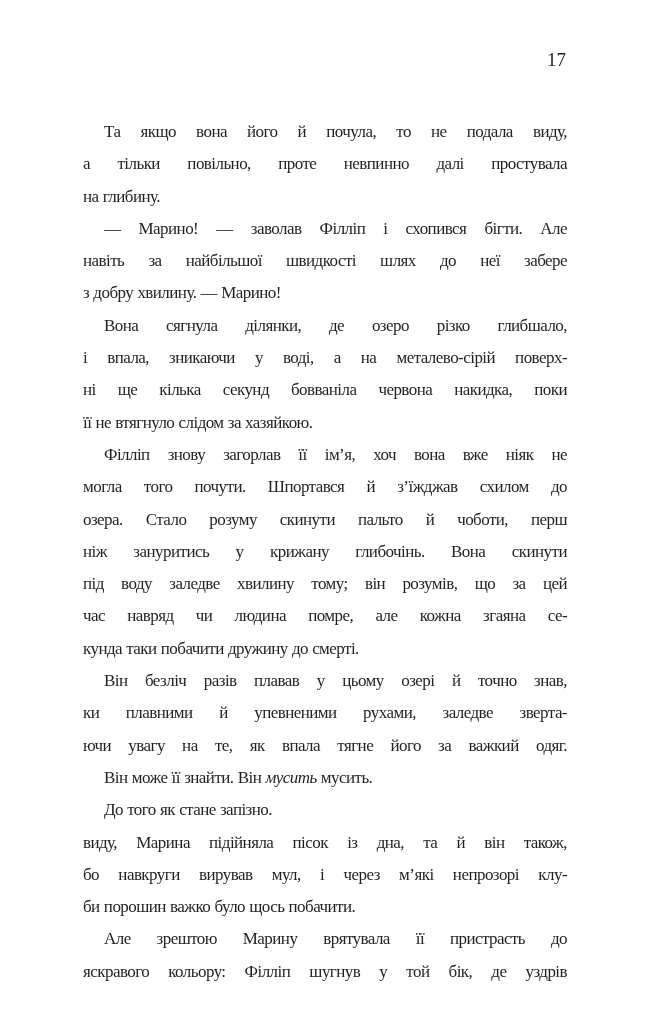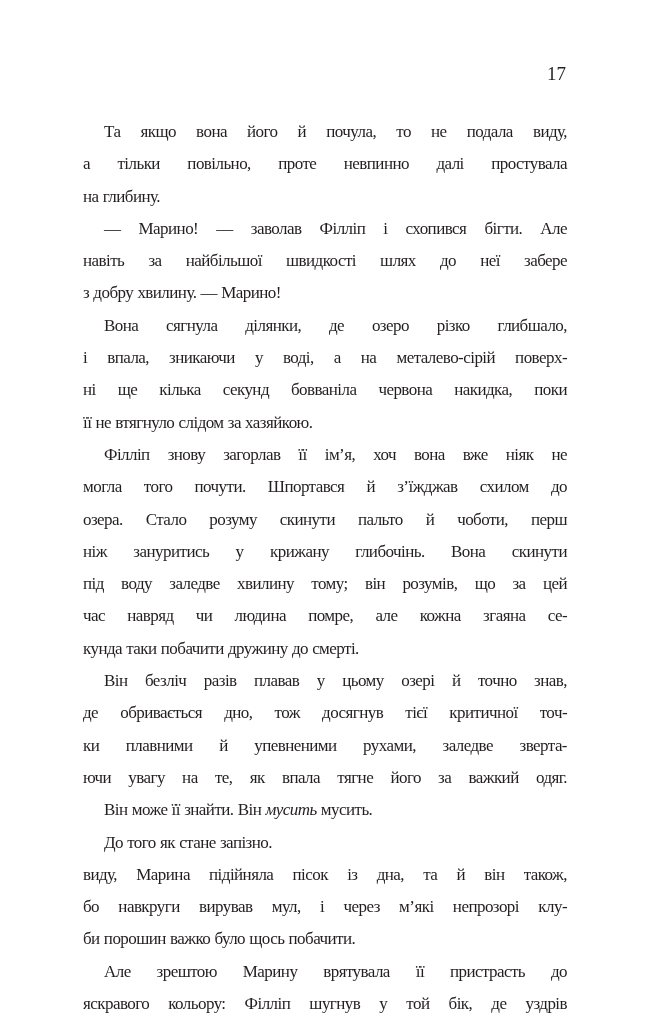--- a/index.html
+++ b/index.html
@@ -5,21 +5,21 @@
   html, body { margin: 0; padding: 0; }
   body {
     width: 659px; height: 1023px;
     background: #ffffff;
     position: relative; overflow: hidden;
     font-family: "Liberation Serif", "DejaVu Serif", serif;
     color: #231f20;
   }
   .page-number {
     position: absolute;
-    left: 536px; top: 62px;
+    left: 536px; top: 48px;
     width: 30px;
     text-align: right;
     font-size: 19px;
     line-height: 24px;
   }
   .text-block {
     position: absolute;
     left: 83px; top: 116px;
     width: 484px;
   }
@@ -54,21 +54,20 @@
     <span class="line justify">ні ще кілька секунд бовваніла червона накидка, поки</span>
     <span class="line">її не втягнуло слідом за хазяйкою.</span>
     <span class="line indent justify">Філліп знову загорлав її ім’я, хоч вона вже ніяк не</span>
     <span class="line justify">могла того почути. Шпортався й з’їжджав схилом до</span>
     <span class="line justify">озера. Стало розуму скинути пальто й чоботи, перш</span>
     <span class="line justify">ніж зануритись у крижану глибочінь. Вона скинути</span>
     <span class="line justify">під воду заледве хвилину тому; він розумів, що за цей</span>
     <span class="line justify">час навряд чи людина помре, але кожна згаяна се-</span>
     <span class="line">кунда таки побачити дружину до смерті.</span>
     <span class="line indent justify">Він безліч разів плавав у цьому озері й точно знав,</span>
-    <span class="line justify">де обривається дно, тож досягнув тієї критичної точ-</span>
     <span class="line justify">ки плавними й упевненими рухами, заледве зверта-</span>
     <span class="line justify">ючи увагу на те, як впала тягне його за важкий одяг.</span>
     <span class="line indent"><span>Він може її знайти. Він </span><em>мусить</em><span> мусить.</span></span>
     <span class="line indent">До того як стане запізно.</span>
     <span class="line justify">виду, Марина підійняла пісок із дна, та й він також,</span>
     <span class="line justify">бо навкруги вирував мул, і через м’які непрозорі клу-</span>
     <span class="line">би порошин важко було щось побачити.</span>
     <span class="line indent justify">Але зрештою Марину врятувала її пристрасть до</span>
     <span class="line justify">яскравого кольору: Філліп шугнув у той бік, де уздрів</span>
 

